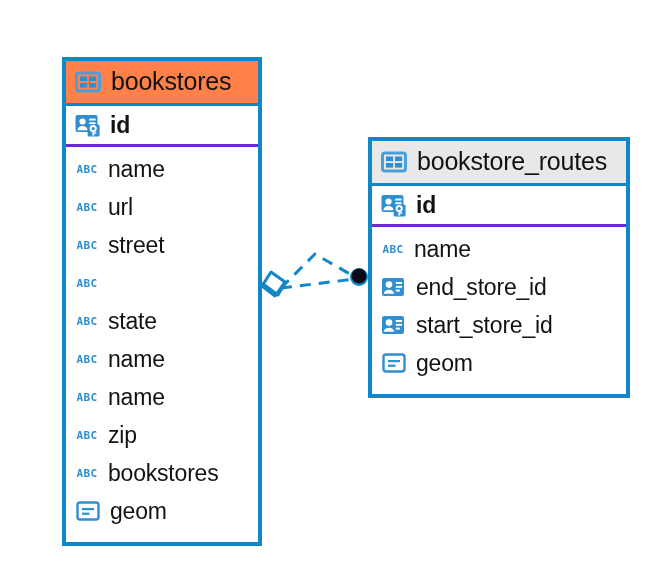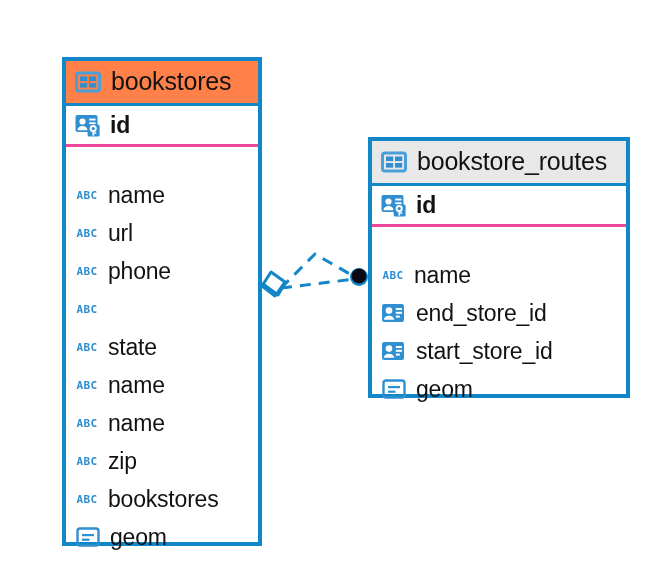--- a/index.html
+++ b/index.html
@@ -50,40 +50,40 @@
 
   .entity-title {
     font-size: 25px;
     color: #121212;
     line-height: 1;
     white-space: nowrap;
     letter-spacing: -0.2px;
   }
 
   
-  .pk-group { border-bottom: 3px solid #ec4899; }
+  .pk-group { border-bottom: 3px solid #6d28d9; }
 
   .field-row {
     display: flex;
     align-items: center;
     gap: 8px;
     padding: 0 8px;
     box-sizing: border-box;
     height: 38px;
   }
   .field-label {
     font-size: 23px;
     color: #121212;
     line-height: 1;
     white-space: nowrap;
     letter-spacing: -0.2px;
   }
   .field-label.is-key { font-weight: bold; }
 
-  .field-list { padding-top: 3px; margin-top: 26px; }
+  .field-list { padding-top: 3px; }
 
   
   .icon {
     flex: 0 0 auto;
     display: block;
   }
   .icon-abc {
     width: 26px;
     height: 26px;
   }
@@ -163,21 +163,21 @@
         <svg class="icon icon-abc" viewBox="0 0 26 26">
           <text x="13" y="17" font-family="'DejaVu Sans Mono', monospace" font-size="11" font-weight="bold" fill="#2f8fd0" text-anchor="middle" letter-spacing="0.4">ABC</text>
         </svg>
         <span class="field-label">url</span>
       </div>
 
       <div class="field-row">
         <svg class="icon icon-abc" viewBox="0 0 26 26">
           <text x="13" y="17" font-family="'DejaVu Sans Mono', monospace" font-size="11" font-weight="bold" fill="#2f8fd0" text-anchor="middle" letter-spacing="0.4">ABC</text>
         </svg>
-        <span class="field-label">phone</span>
+        <span class="field-label">street</span>
       </div>
 
       <div class="field-row">
         <svg class="icon icon-abc" viewBox="0 0 26 26">
           <text x="13" y="17" font-family="'DejaVu Sans Mono', monospace" font-size="11" font-weight="bold" fill="#2f8fd0" text-anchor="middle" letter-spacing="0.4">ABC</text>
         </svg>
       </div>
 
       <div class="field-row">
         <svg class="icon icon-abc" viewBox="0 0 26 26">

